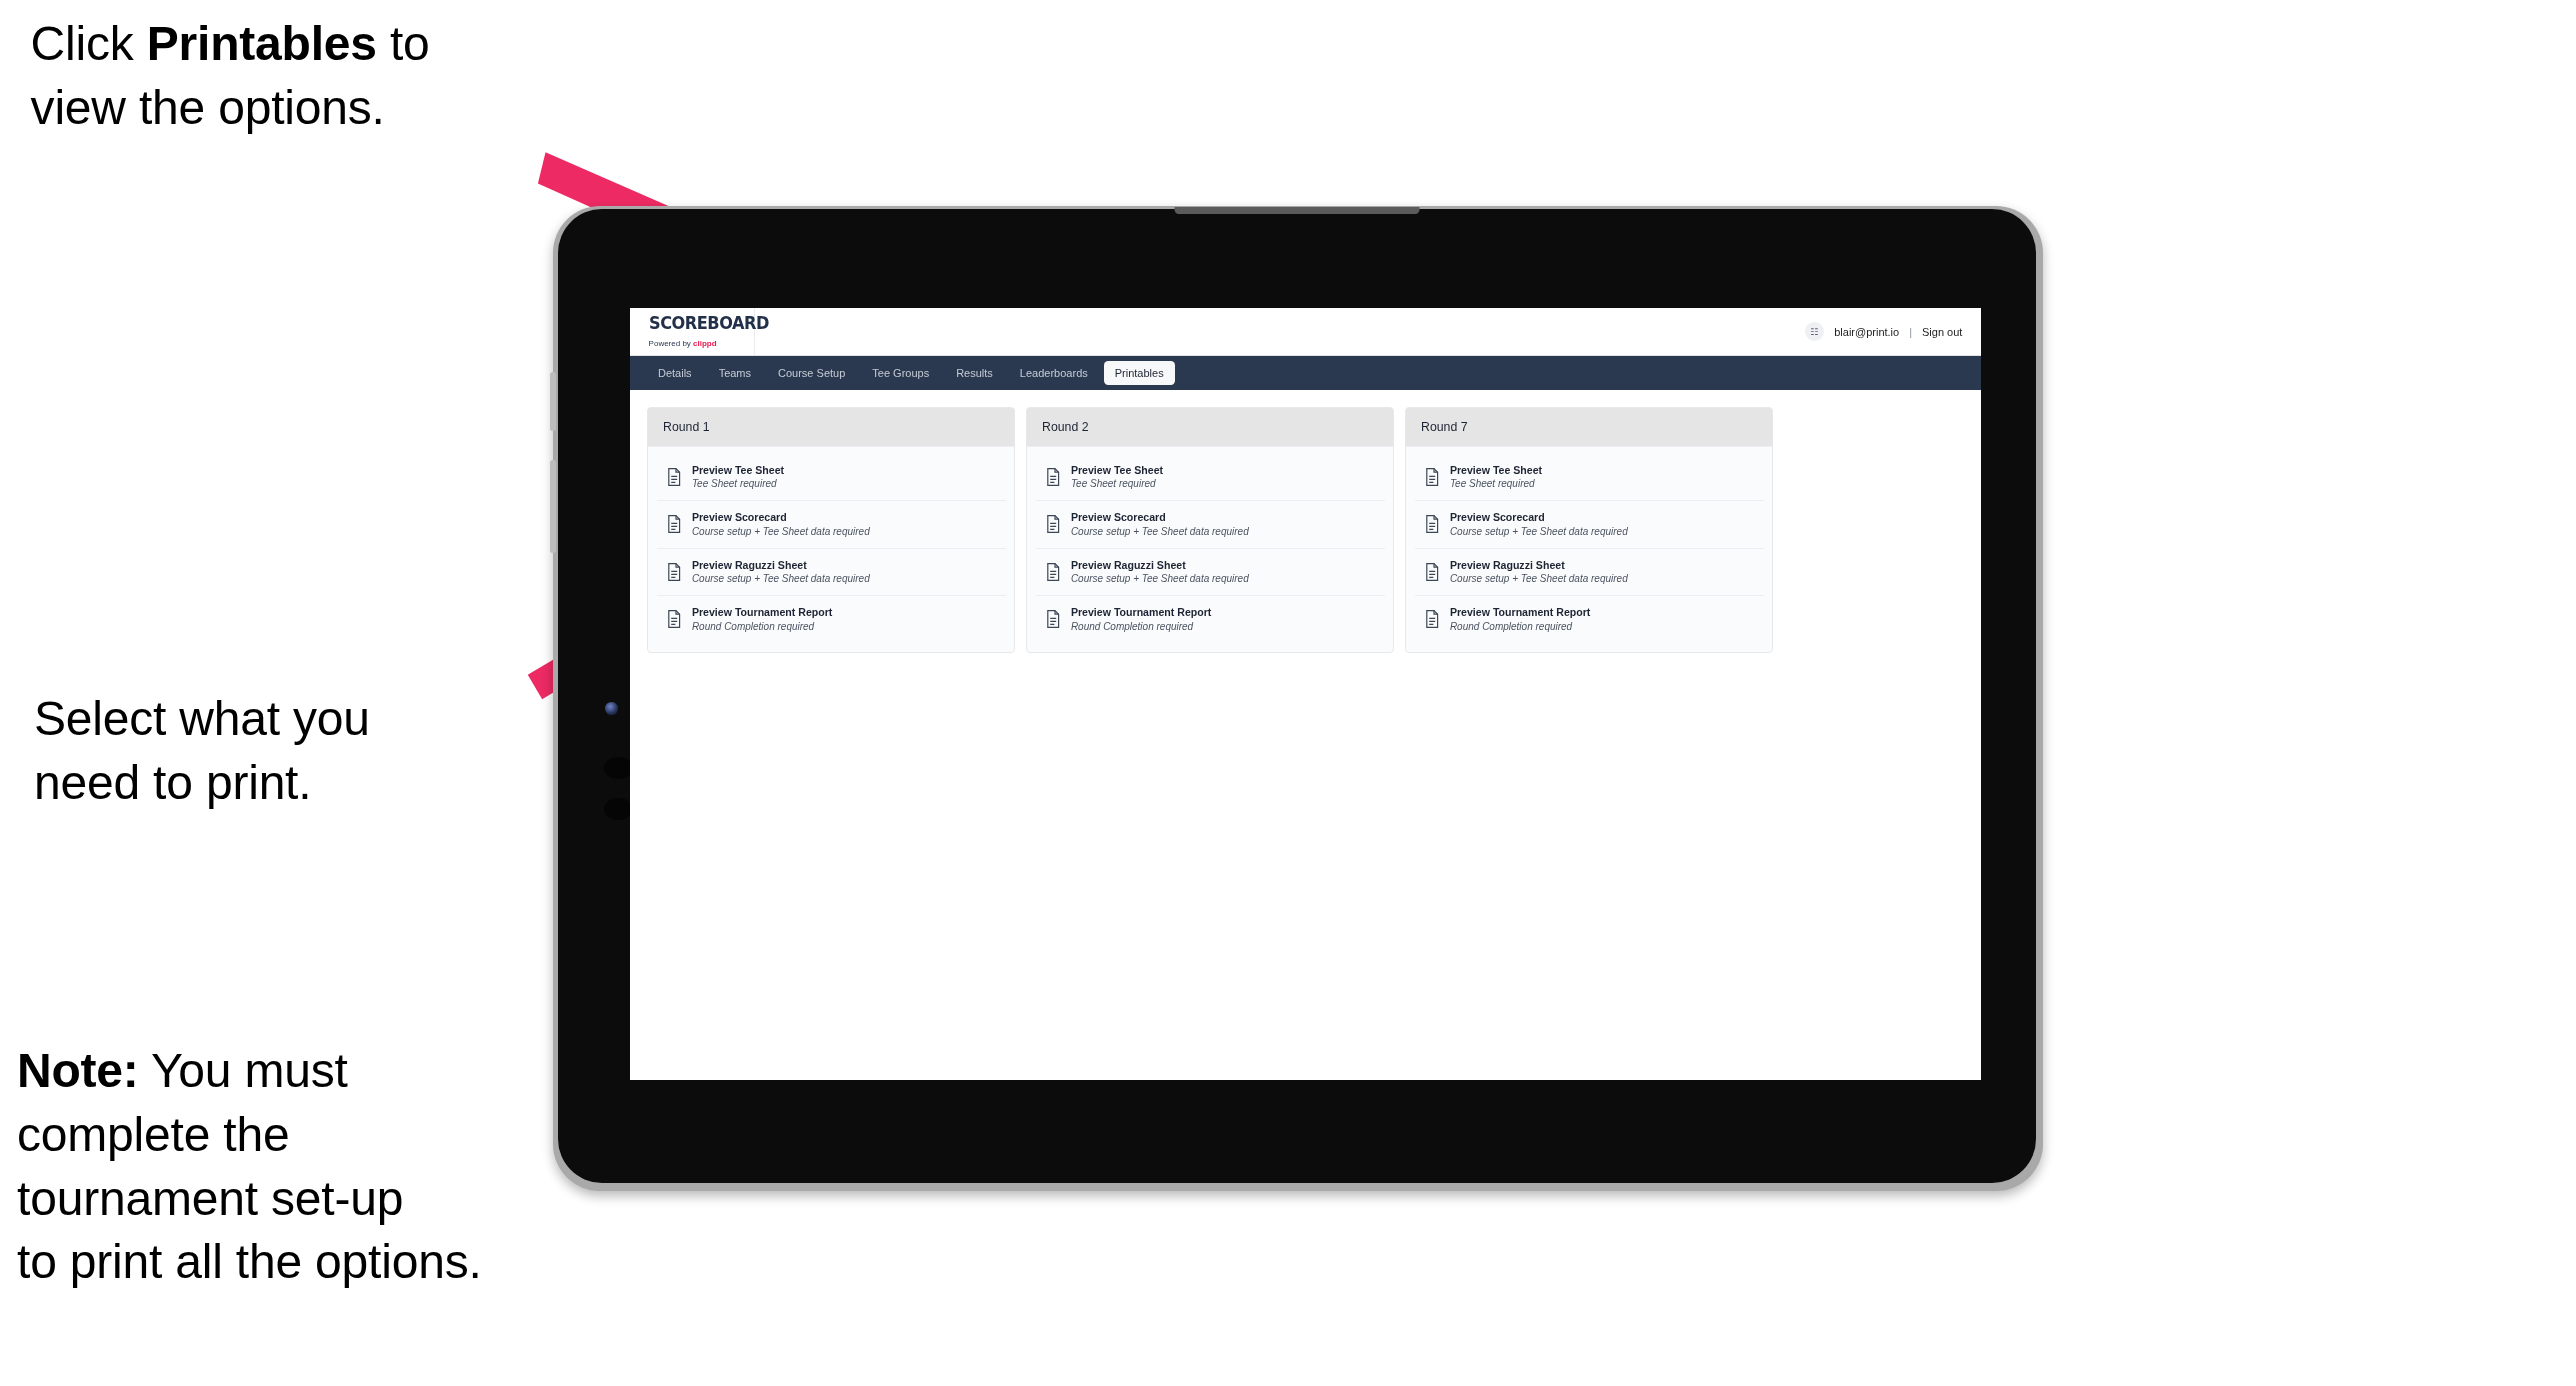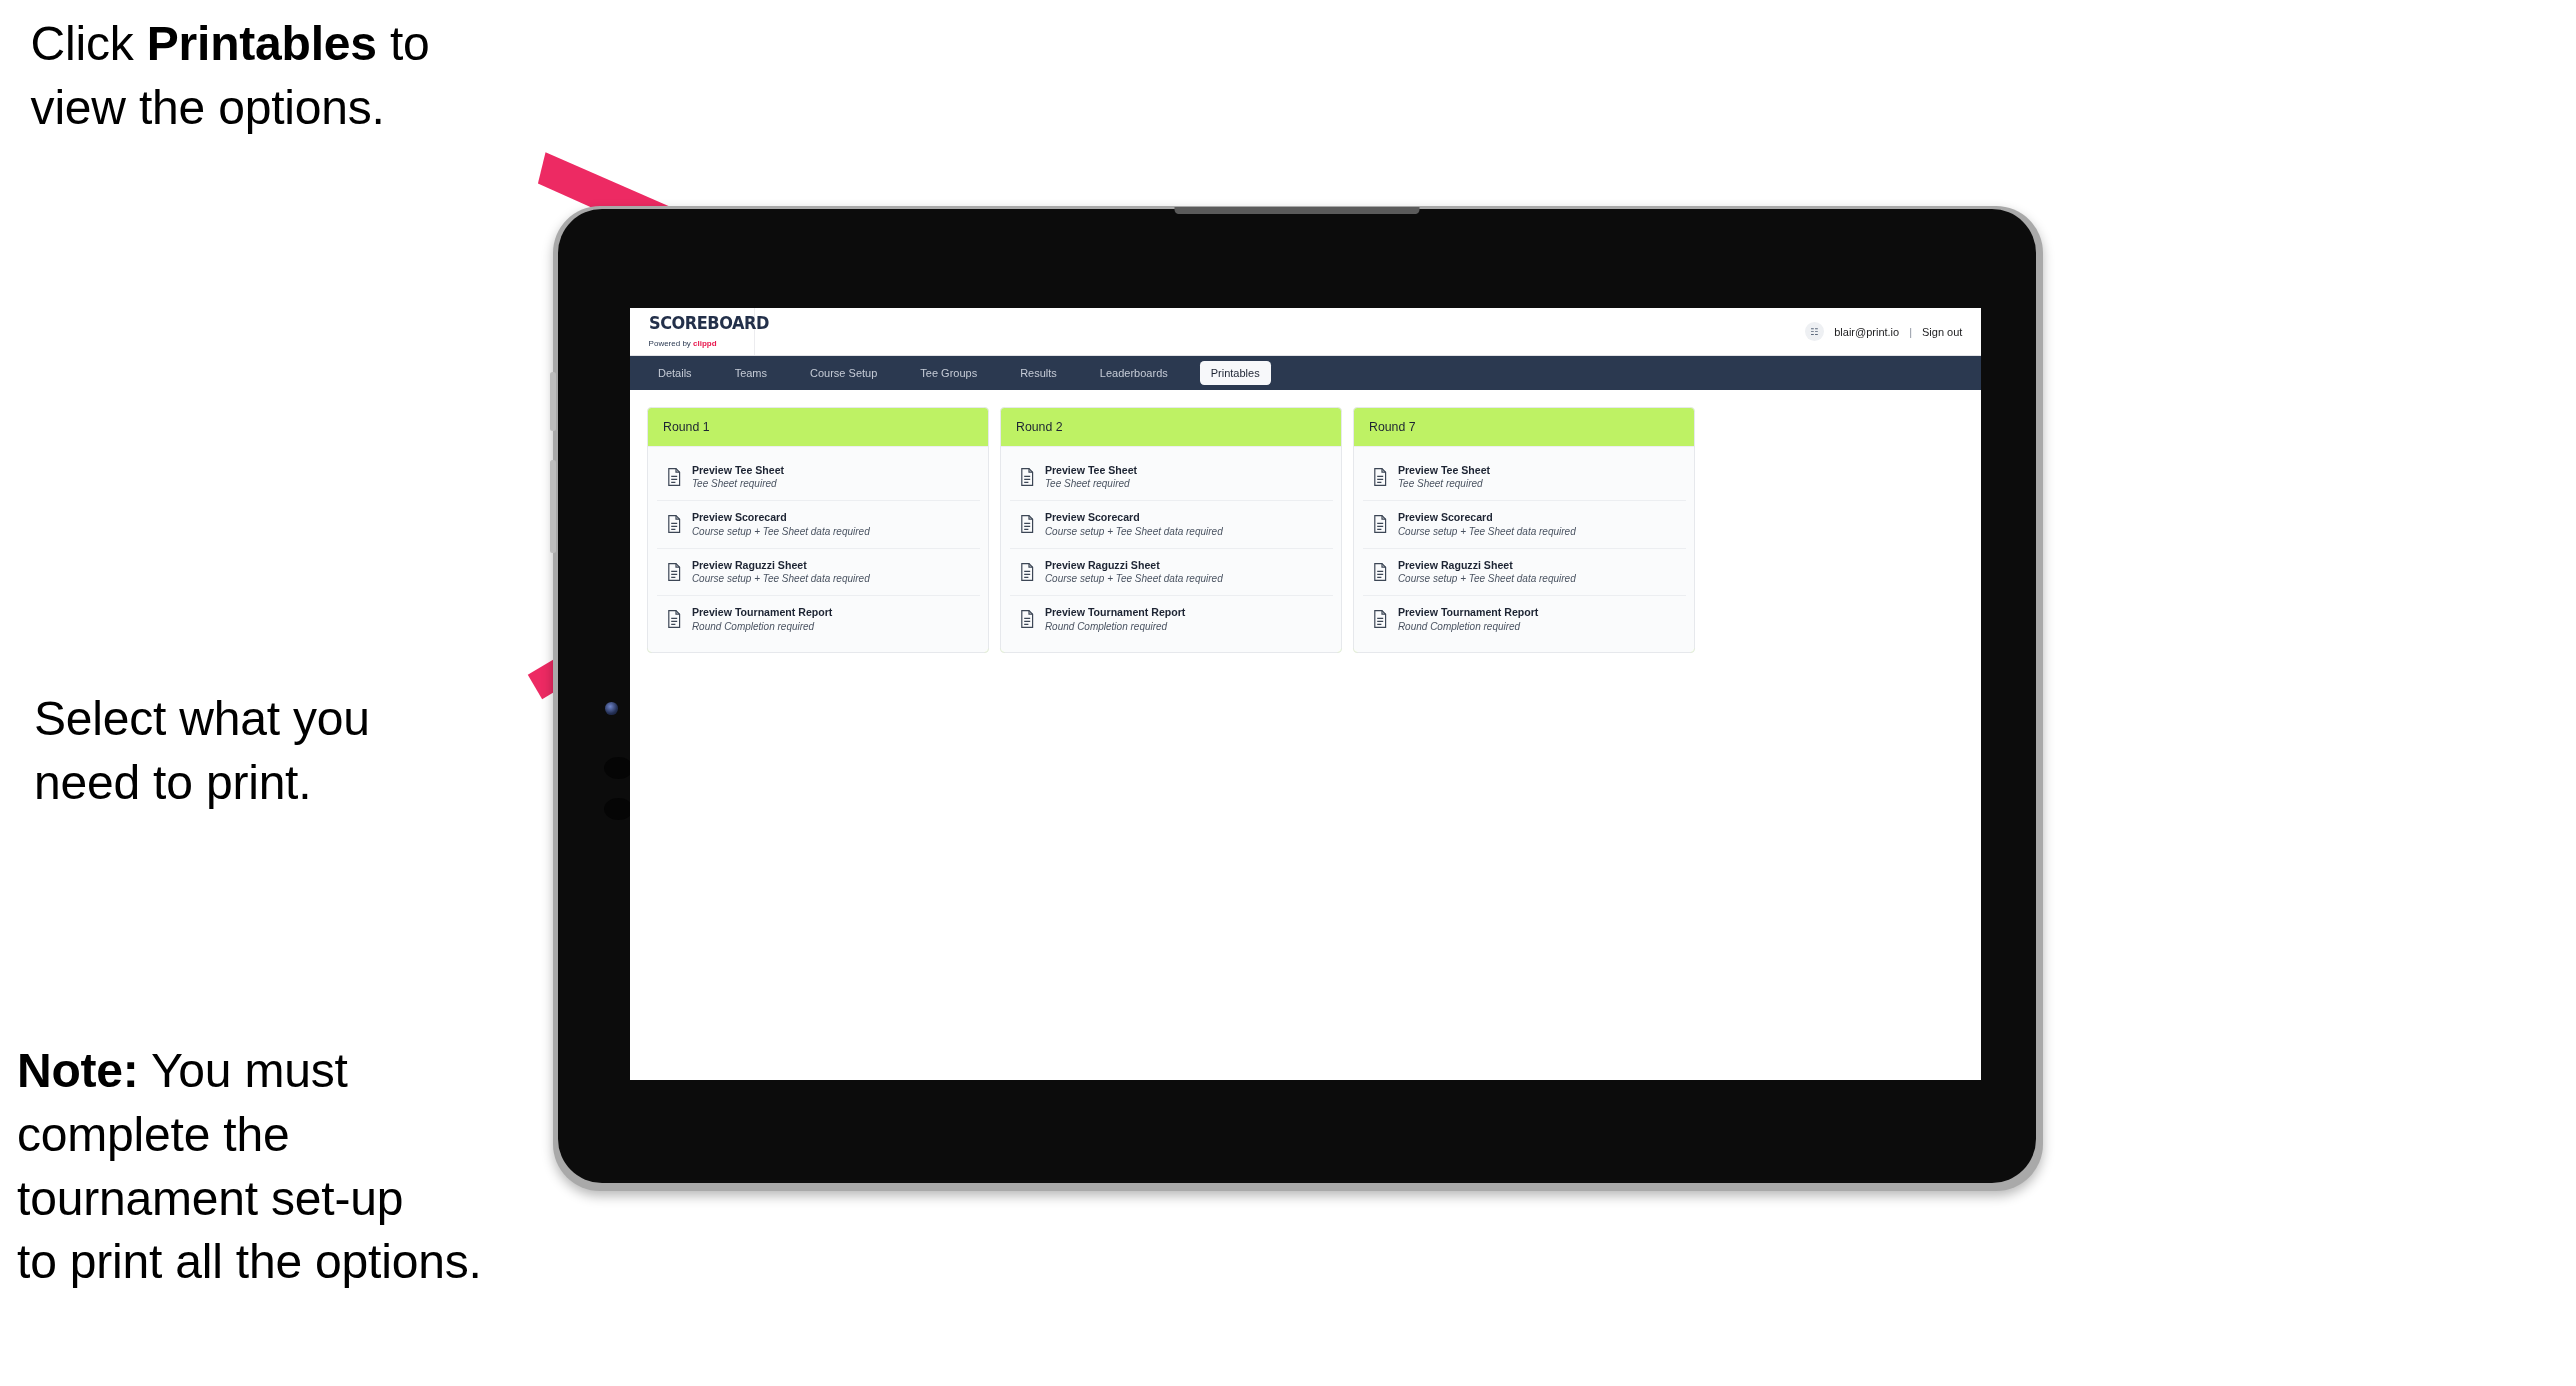--- a/index.html
+++ b/index.html
@@ -242,21 +242,21 @@
     cursor: pointer;
   }
 
   
   .tabsbar {
     height: 34px;
     background: #2b3950;
     display: flex;
     align-items: center;
     padding: 0 17px;
-    gap: 21px;
+    gap: 5px;
   }
   .tab {
     font-size: 11px;
     color: #c5cbd6;
     padding: 6px 11px;
     border-radius: 4.2px;
     cursor: pointer;
     white-space: nowrap;
   }
   .tab.active {
@@ -266,22 +266,22 @@
   }
 
   
   .content {
     padding: 17px 17px 0 17px;
     display: flex;
     gap: 11px;
     align-items: flex-start;
   }
   .round-card {
-    width: 342px;
-    background: #bef264;
+    width: 368px;
+    background: #e5e5e5;
     border: 0.8px solid #e6e8ec;
     border-radius: 4.2px;
     overflow: hidden;
     box-sizing: border-box;
   }
   .round-head {
     padding: 12px 15px;
     font-size: 12.3px;
     color: #1d2433;
     border-bottom: 0.8px solid #edeef1;

